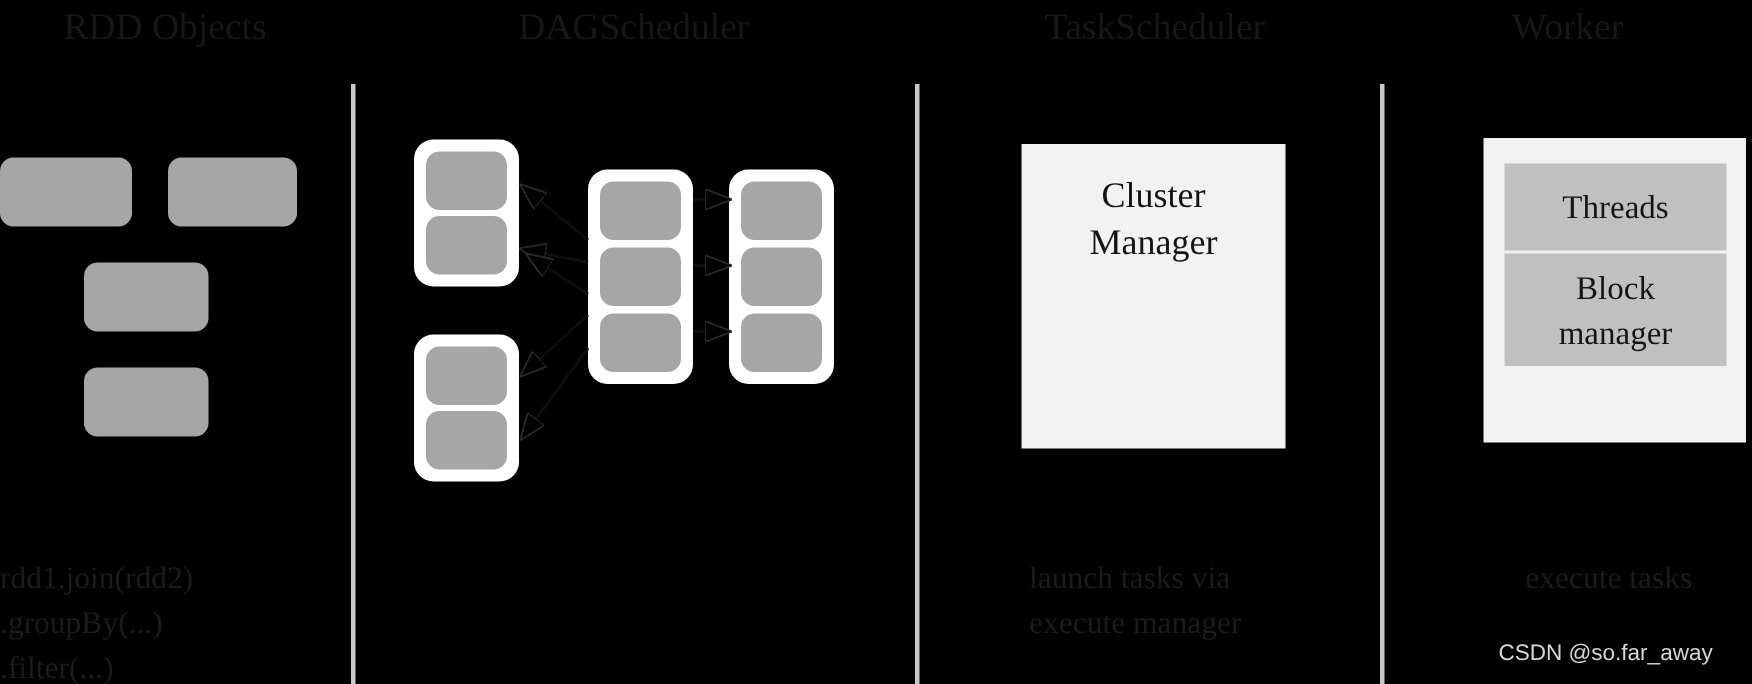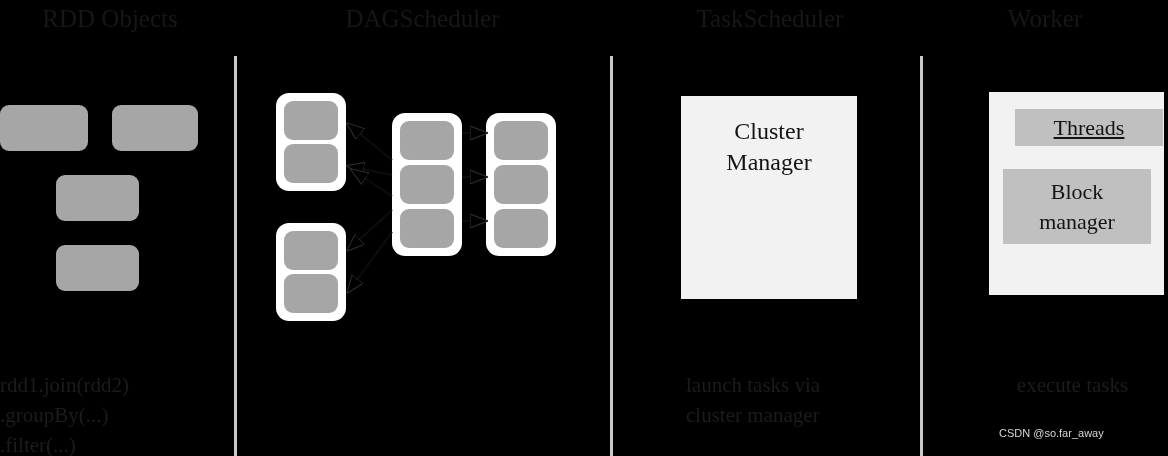--- a/index.html
+++ b/index.html
@@ -105,21 +105,21 @@
     color: #141414;
     font-size: 22px;
     line-height: 30px;
     white-space: pre-line;
   }
 
   
   .watermark {
     position: absolute;
     color: #d6d6d6;
-    font-size: 11px;
+    font-size: 15px;
     font-family: "Liberation Sans", "DejaVu Sans", sans-serif;
     white-space: nowrap;
   }
 </style>
 </head>
 <body>
 
 <div id="stage">
 
   <div class="col-title" style="left:0px; top:4px; width:220px;">RDD Objects</div>
@@ -182,24 +182,24 @@
     </g>
   </svg>
 
 
   <div class="cluster-box" style="left:681px; top:96px; width:176px; height:203px;">
     <div class="cluster-label">Cluster
 Manager</div>
   </div>
 
   <div class="caption left" style="left:686px; top:370px; width:260px;">launch tasks via
-cluster manager</div>
+execute manager</div>
 
   <div class="worker-box" style="left:989px; top:92px; width:175px; height:203px;">
-    <div class="worker-cell" style="left:26px; top:17px; width:148px; height:37px;text-decoration:underline;">Threads</div>
+    <div class="worker-cell" style="left:14px; top:17px; width:148px; height:58px;">Threads</div>
     <div class="worker-cell" style="left:14px; top:77px; width:148px; height:75px;">Block
 manager</div>
   </div>
 
   <div class="caption center" style="left:975px; top:370px; width:195px;">execute tasks</div>
 
   <div class="watermark" style="left:999px; top:427px;">CSDN @so.far_away</div>
 
 </div>
 

